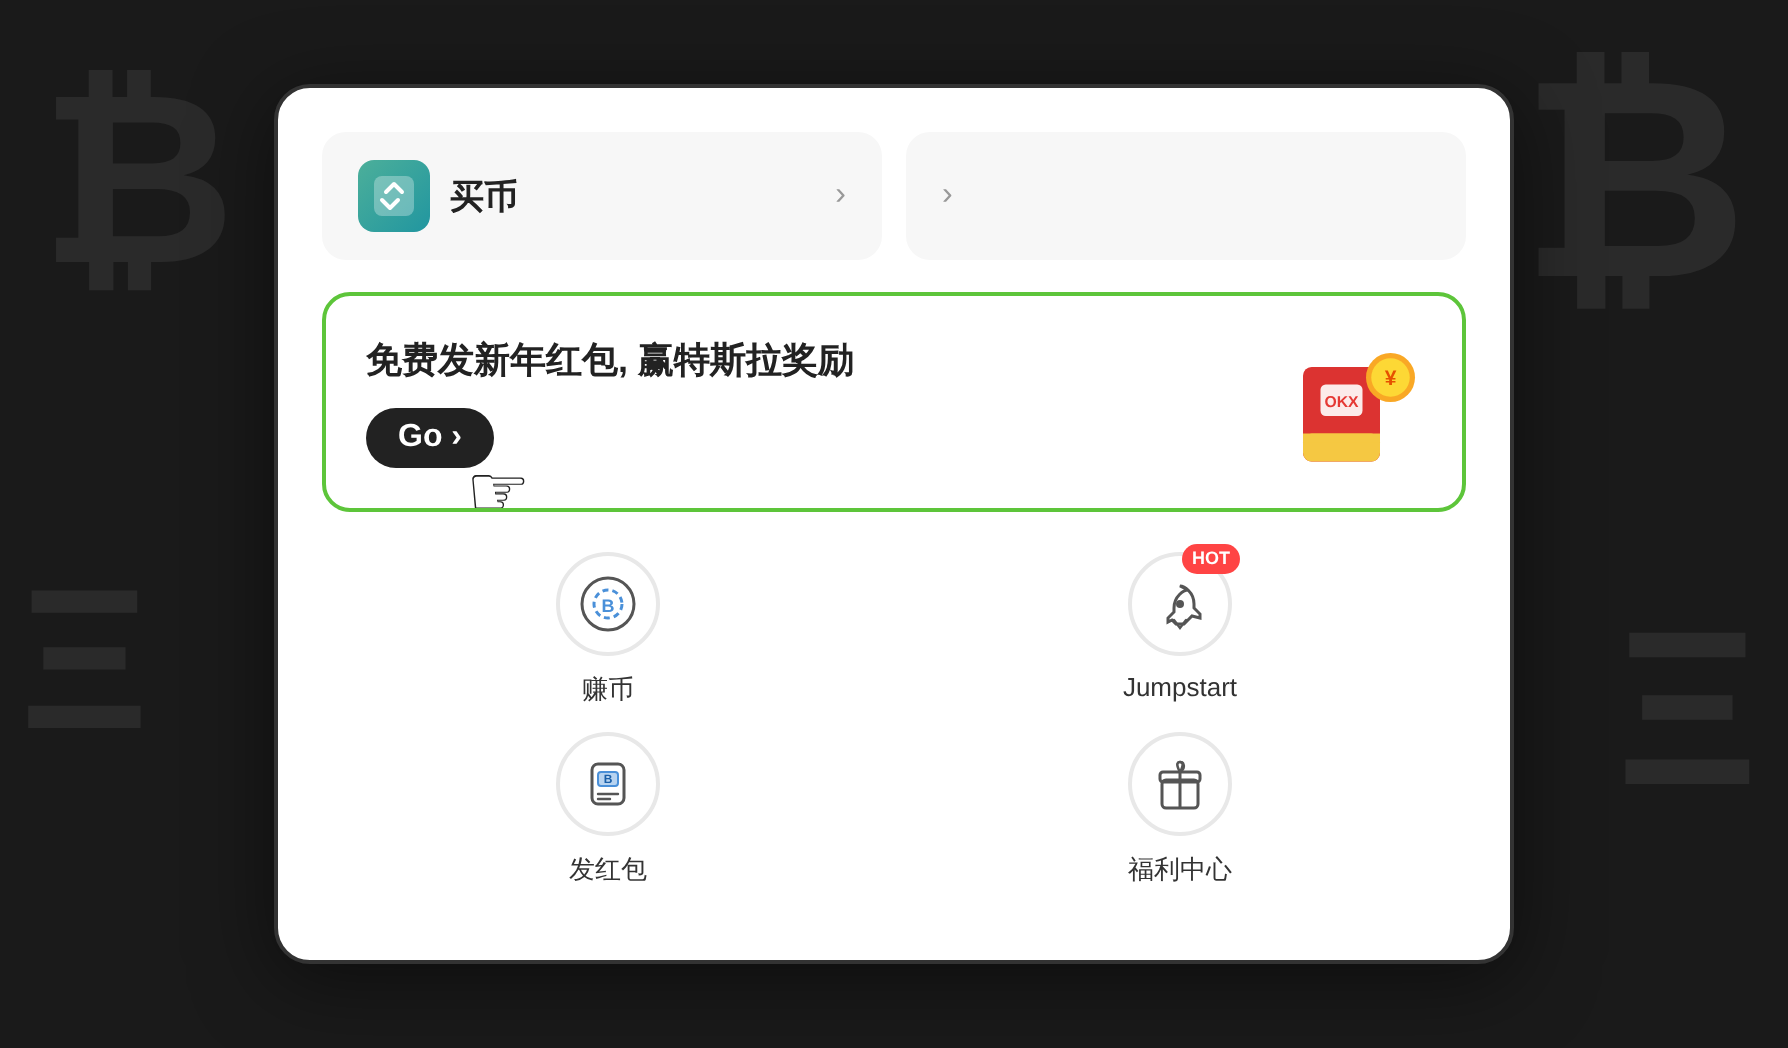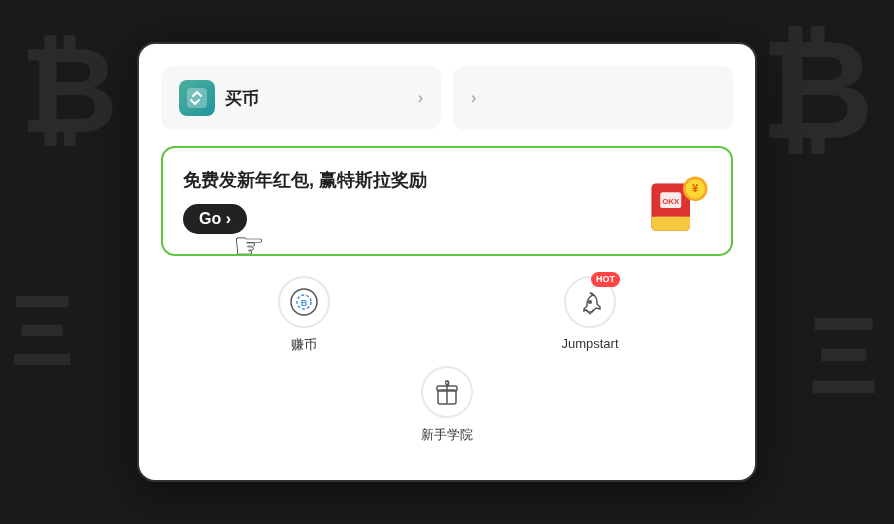--- a/index.html
+++ b/index.html
@@ -275,33 +275,46 @@
         </div>
         <span class="icon-label">Jumpstart</span>
       </div>
 
 
     </div>
 
     <div class="icon-row">
 
 
+      <div class="icon-item">
+        <div class="icon-circle">
+
+          <svg class="svg-icon" viewBox="0 0 28 28" fill="none">
+            <rect x="6" y="4" width="16" height="20" rx="3" stroke="#555" stroke-width="1.5" fill="none"></rect>
+            <rect x="9" y="8" width="10" height="7" rx="1.5" fill="#4a90d9" fill-opacity="0.4" stroke="#4a90d9" stroke-width="1"></rect>
+            <text x="14" y="13.5" text-anchor="middle" font-size="6" font-weight="bold" fill="#1a5fa8">B</text>
+            <line x1="9" y1="19" x2="19" y2="19" stroke="#555" stroke-width="1.2" stroke-linecap="round"></line>
+            <line x1="9" y1="21.5" x2="15" y2="21.5" stroke="#555" stroke-width="1.2" stroke-linecap="round"></line>
+          </svg>
+        </div>
+        <span class="icon-label">发红包</span>
+      </div>
 
 
       <div class="icon-item">
         <div class="icon-circle">
 
           <svg class="svg-icon" viewBox="0 0 28 28" fill="none">
             <rect x="5" y="12" width="18" height="14" rx="2" stroke="#555" stroke-width="1.5" fill="none"></rect>
             <rect x="4" y="8" width="20" height="5" rx="1.5" stroke="#555" stroke-width="1.5" fill="none"></rect>
             <line x1="14" y1="8" x2="14" y2="26" stroke="#555" stroke-width="1.5"></line>
             <path d="M14 8c0 0-3-5 0-5 2 0 3 3 0 5" stroke="#555" stroke-width="1.3" fill="none"></path>
             <path d="M14 8c0 0 3-5 0-5" stroke="#555" stroke-width="1.3" fill="none" stroke-linecap="round"></path>
           </svg>
         </div>
-        <span class="icon-label">新手学院</span>
+        <span class="icon-label">福利中心</span>
       </div>
 
 
     </div>
   </div>
 
 </div>
 
 </body></html>

